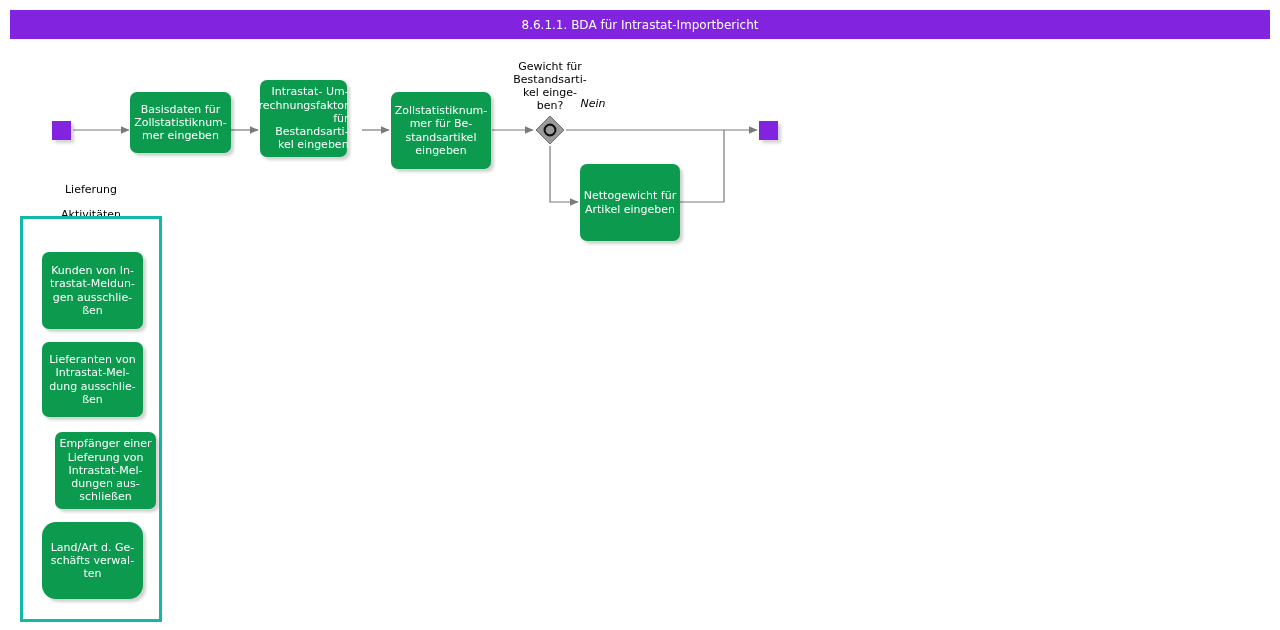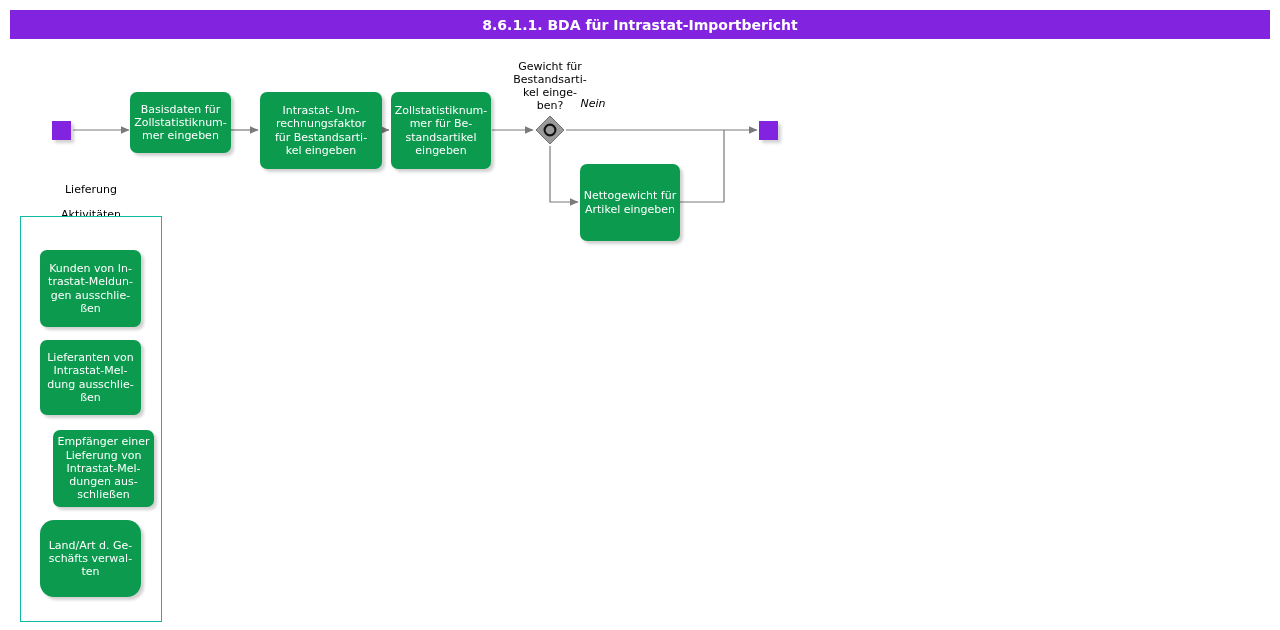--- a/index.html
+++ b/index.html
@@ -22,22 +22,22 @@
     top: 10px;
     width: 1260px;
     height: 29px;
     background: #8223e0;
     display: flex;
     align-items: center;
     justify-content: center;
   }
   #title-bar .title-text {
     color: #ffffff;
-    font-size: 14px;
-    font-weight: bold;
+    font-size: 12px;
+    font-weight: normal;
     font-family: "DejaVu Sans", sans-serif;
     letter-spacing: 0px;
     white-space: nowrap;
   }
 
   
   #diagram {
     position: absolute;
     left: 0;
     top: 0;
@@ -98,21 +98,21 @@
   }
 
   
   #group-panel {
     position: absolute;
     left: 20px;
     top: 216px;
     width: 142px;
     height: 406px;
     box-sizing: border-box;
-    border: 1px solid #14b8a6;
+    border: 3px solid #14b8a6;
     background: #ffffff;
   }
   #group-caption {
     position: absolute;
     left: 20px;
     top: 177px;
     width: 142px;
     height: 39px;
     overflow: hidden;
     font-family: "DejaVu Sans", sans-serif;
@@ -157,21 +157,21 @@
   </svg>
 
   <div class="event" style="left:52px; top:121px; width:19px; height:19px;"></div>
 
   <div class="event" style="left:759px; top:121px; width:19px; height:19px;"></div>
 
   <div class="task" style="left:130px; top:92px; width:101px; height:61px;">Basisdaten für
 Zollstatistiknum-
 mer eingeben</div>
 
-  <div class="task" style="left:260px; top:92px; width:122px; height:77px;">Intrastat- Um-
+  <div class="task" style="left:260px; top:80px; width:87px; height:77px;text-align:right;">Intrastat- Um-
 rechnungsfaktor
 für Bestandsarti-
 kel  eingeben</div>
 
   <div class="task" style="left:391px; top:92px; width:100px; height:77px;">Zollstatistiknum-
 mer für Be-
 standsartikel
 eingeben</div>
 
   <div class="task" style="left:580px; top:164px; width:100px; height:77px;">Nettogewicht für

